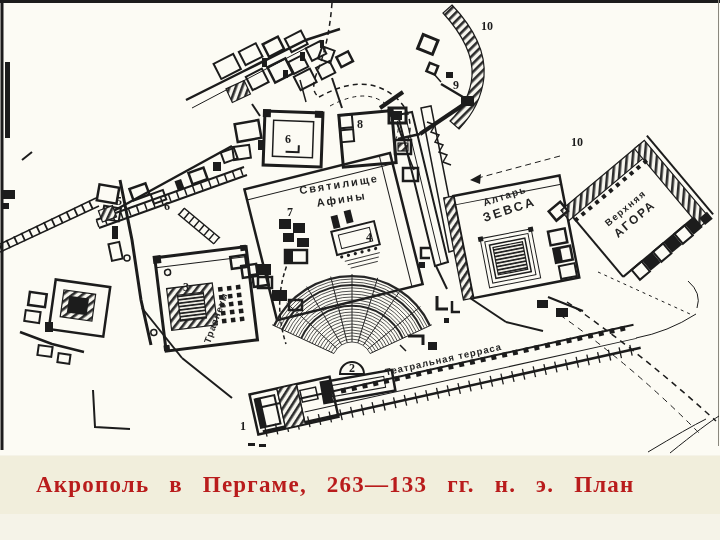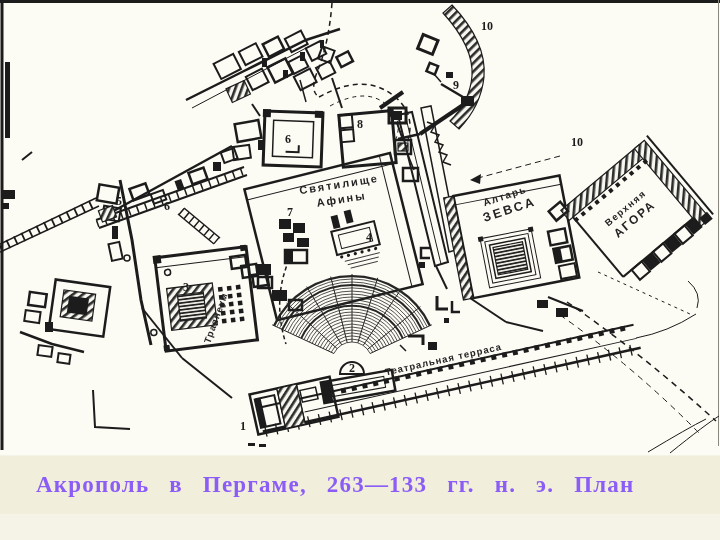--- a/index.html
+++ b/index.html
@@ -1,21 +1,21 @@
 <!DOCTYPE html>
 <html><head>
 <meta charset="utf-8">
 <style>
   html,body{margin:0;padding:0;}
   .page{position:relative;width:720px;height:540px;background:#f5f3e8;overflow:hidden;}
   .plan{position:absolute;left:0;top:0;width:720px;height:455px;background:#fcfbf4;}
   .caption{position:absolute;left:0;top:456px;width:720px;height:58px;background:#f1eedc;
            display:flex;align-items:center;box-sizing:border-box;padding-left:36px;}
   .caption-text{font-family:"Liberation Serif",serif;font-weight:700;font-size:23px;
-           letter-spacing:1.2px;word-spacing:13px;color:#8b5cf6;white-space:nowrap;}
+           letter-spacing:1.2px;word-spacing:13px;color:#b91c1c;white-space:nowrap;}
   svg{display:block;}
   .s08{stroke:#1c1c1c;stroke-width:.8;fill:none}
   .s1{stroke:#1c1c1c;stroke-width:1;fill:none}
   .s15{stroke:#1c1c1c;stroke-width:1.5;fill:none}
   .s2{stroke:#1c1c1c;stroke-width:2;fill:none}
   .s25{stroke:#1c1c1c;stroke-width:2.5;fill:none}
   .s3{stroke:#1c1c1c;stroke-width:3;fill:none}
   .s4{stroke:#1c1c1c;stroke-width:4;fill:none}
   .f{fill:#1c1c1c;stroke:none}
   .hz{fill:url(#hatch);stroke:#1c1c1c;stroke-width:1.2}

